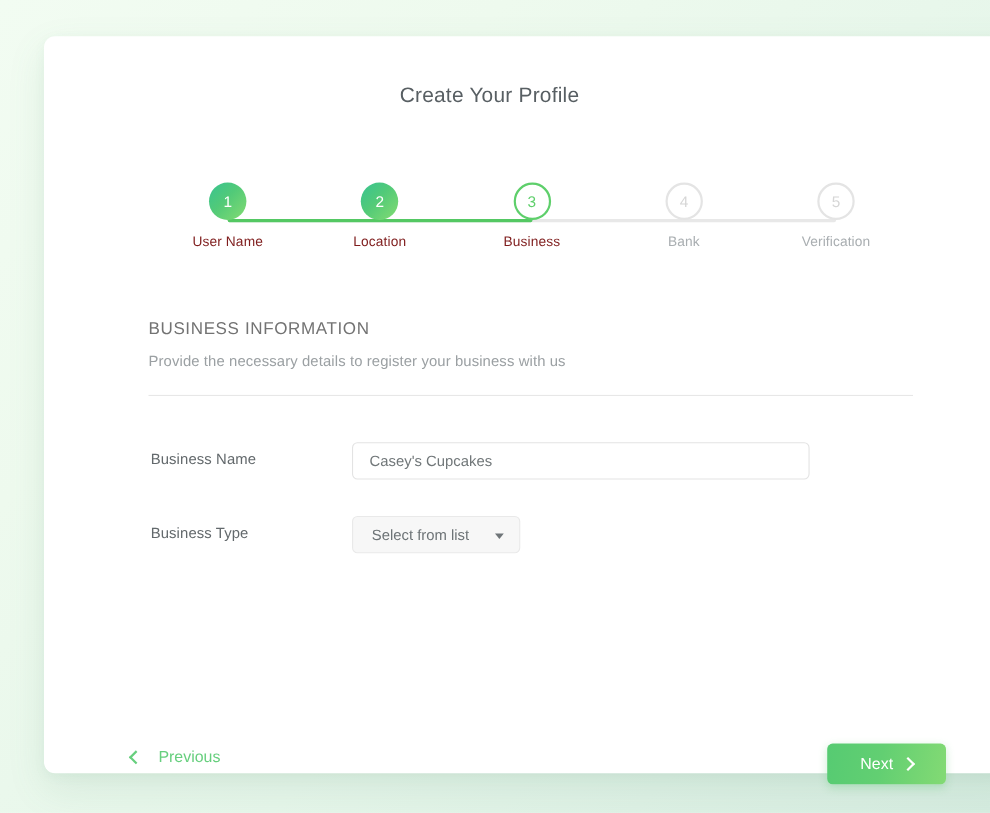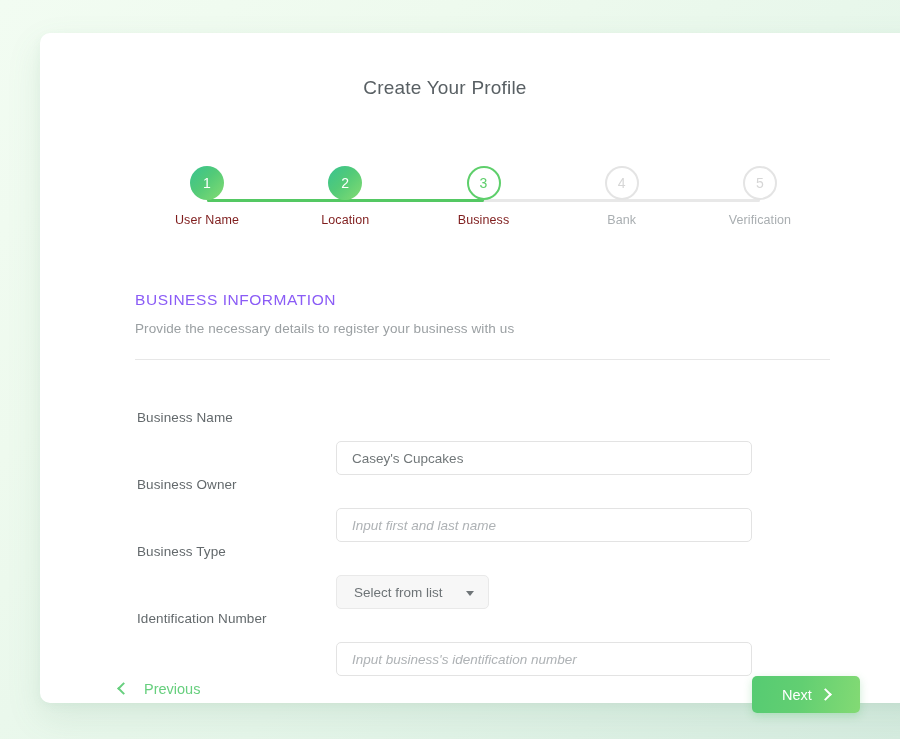--- a/index.html
+++ b/index.html
@@ -118,21 +118,21 @@
 
   
   .section-head {
     position: absolute;
     left: 95px;
     top: 258px;
     width: 660px;
   }
   .section-title {
     font-size: 15.5px;
-    color: #8b5cf6;
+    color: #737373;
     letter-spacing: 0.55px;
   }
   .section-sub {
     margin-top: 12px;
     font-size: 13.5px;
     color: #9ba0a3;
     letter-spacing: 0.1px;
   }
   .divider {
     position: absolute;
@@ -157,23 +157,22 @@
   .field-label {
     position: absolute;
     left: 97px;
     top: 21px;
     font-size: 13.5px;
     color: #63696c;
     letter-spacing: 0.1px;
   }
   .field-control {
     position: absolute;
-    left: 296px;
+    left: 280px;
     top: 13px;
-    margin-top: 39px;
   }
   .text-input {
     width: 416px;
     height: 34px;
     line-height: 34px;
     padding: 0 15px;
     border: 1px solid #e3e3e3;
     border-radius: 5px;
     background: #ffffff;
     box-sizing: border-box;
@@ -301,35 +300,23 @@
     <div class="divider"></div>
 
     <div class="form" id="form-host">
         <div class="form-row">
           <div class="field-label">Business Name</div>
           <div class="field-control">
             <div class="text-input">Casey's Cupcakes</div>
           </div>
         </div>
         <div class="form-row">
-          <div class="field-label">Business Owner</div>
-          <div class="field-control">
-            <div class="text-input placeholder">Input first and last name</div>
-          </div>
-        </div>
-        <div class="form-row">
           <div class="field-label">Business Type</div>
           <div class="field-control">
             <div class="select-box"><span>Select from list</span><span class="caret"></span></div>
-          </div>
-        </div>
-        <div class="form-row">
-          <div class="field-label">Identification Number</div>
-          <div class="field-control">
-            <div class="text-input placeholder">Input business's identification number</div>
           </div>
         </div>
       </div>
 
     <div class="prev-btn">
       <span class="prev-chevron"></span>
       <span>Previous</span>
     </div>
 
     <div class="next-btn">

